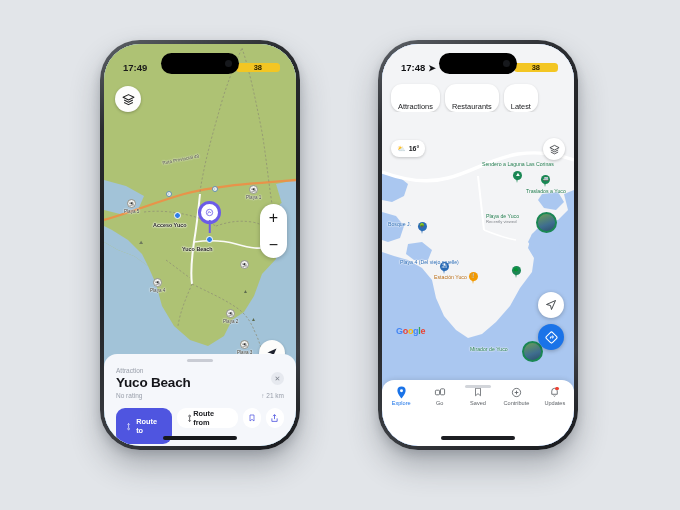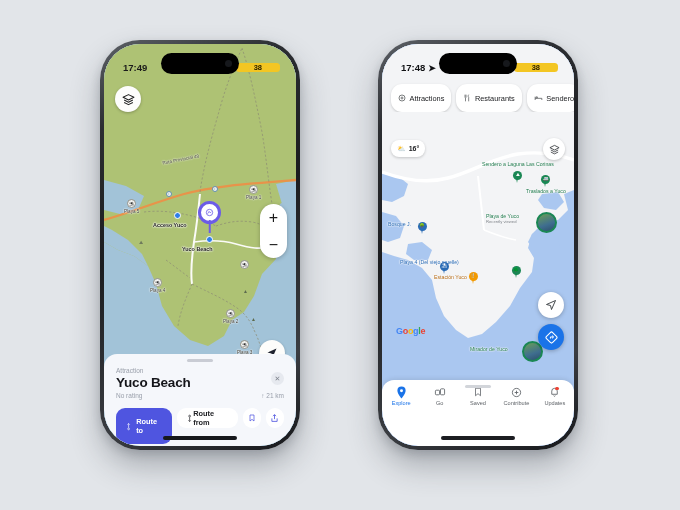--- a/index.html
+++ b/index.html
@@ -181,20 +181,21 @@
     width: 19px; height: 19px; border-radius: 50%;
     background: linear-gradient(160deg,#6f8f5a,#b08a63 45%,#4a5a6b);
     border: 1.5px solid #fff; box-shadow: 0 0 0 1px #d9dde3;
   }
   .chips { display: flex; gap: 5px; padding: 6px 0 0 9px; overflow: hidden; }
   .chip {
     background: #fff; border-radius: 11px; height: 18px;
     display: flex; align-items: center; gap: 3.5px;
     padding: 14px 7px; font-size: 7.4px; color: #202124; white-space: nowrap;
     box-shadow: 0 1px 2.5px rgba(0,0,0,.18);
+    flex-direction: column;
   }
   .weather {
     position: absolute; left: 9px; top: 96px; z-index: 26;
     background: #fff; border-radius: 8px; height: 17px;
     display: flex; align-items: center; gap: 3px; padding: 0 6px;
     font-size: 7px; font-weight: bold; color: #202124;
     box-shadow: 0 1px 3px rgba(0,0,0,.2);
   }
   .layers-r {
     position: absolute; right: 9px; top: 94px; z-index: 26;
@@ -579,21 +580,21 @@
               <path d="M6 2 L6 11 M9 2 L9 11 M7.5 11 L7.5 22" stroke="#3c4043" stroke-width="1.9"></path>
               <path d="M17 2 C15 4 15 9 17 10 L17 22" fill="none" stroke="#3c4043" stroke-width="1.9"></path>
             </svg>
             <span>Restaurants</span>
           </div>
           <div class="chip">
             <svg width="9" height="8" viewBox="0 0 24 24">
               <path d="M2 18 L2 8 M2 13 L22 13 L22 18" fill="none" stroke="#3c4043" stroke-width="2"></path>
               <circle cx="7" cy="10" r="2" fill="none" stroke="#3c4043" stroke-width="2"></circle>
             </svg>
-            <span>Sendero</span>
+            <span>Latest</span>
           </div>
 
         </div>
       </div>
 
       <div class="gm-sheet">
         <div class="gm-grab"></div>
         <div class="gm-tabs">
           <div class="gm-tab active">
             <span class="ti">

